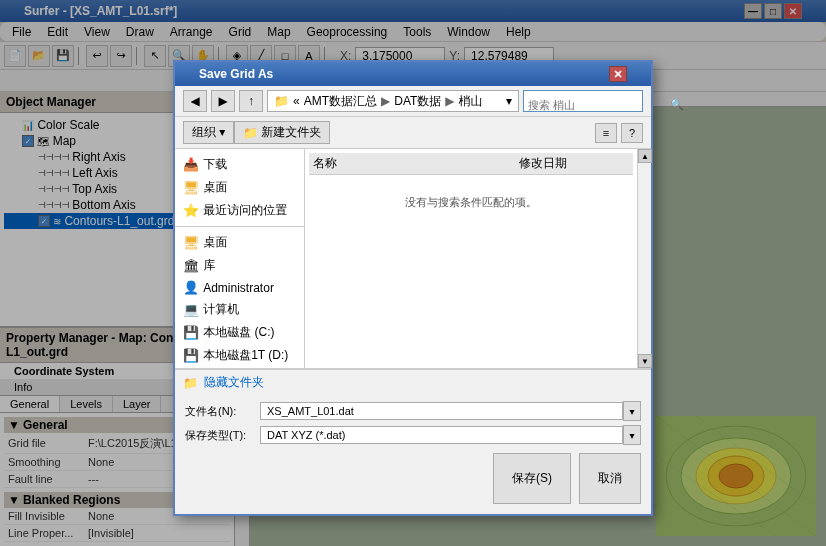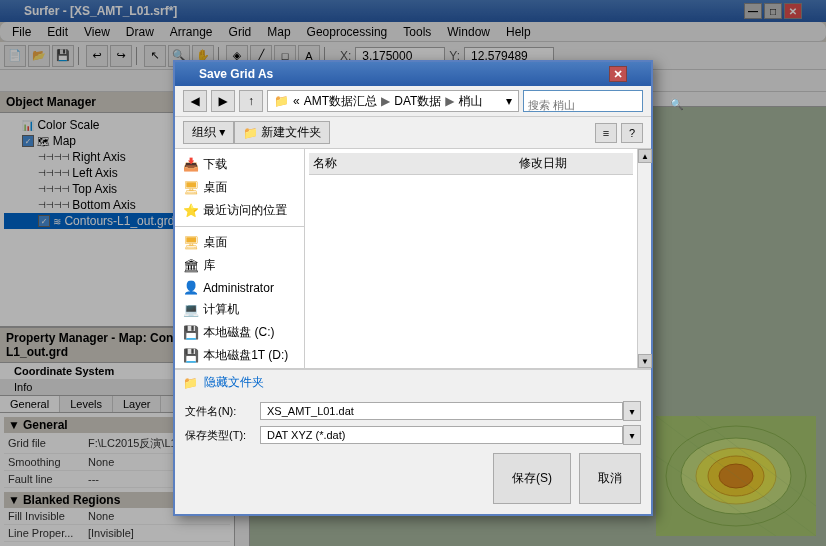--- a/index.html
+++ b/index.html
@@ -691,20 +691,21 @@
           <span>本地磁盘1T (D:)</span>
         </div>
       </div>
 
       <div class="dialog-files">
         <div class="files-list">
           <div class="file-header">
             <span class="col-name">名称</span>
             <span class="col-date">修改日期</span>
           </div>
+          <div class="empty-msg">没有与搜索条件匹配的项。</div>
         </div>
         <div class="files-scrollbar">
           <div class="scrollbar-btn">▲</div>
           <div class="scrollbar-track"></div>
           <div class="scrollbar-btn">▼</div>
         </div>
       </div>
     </div>
 
     <div class="hidden-files-row">

